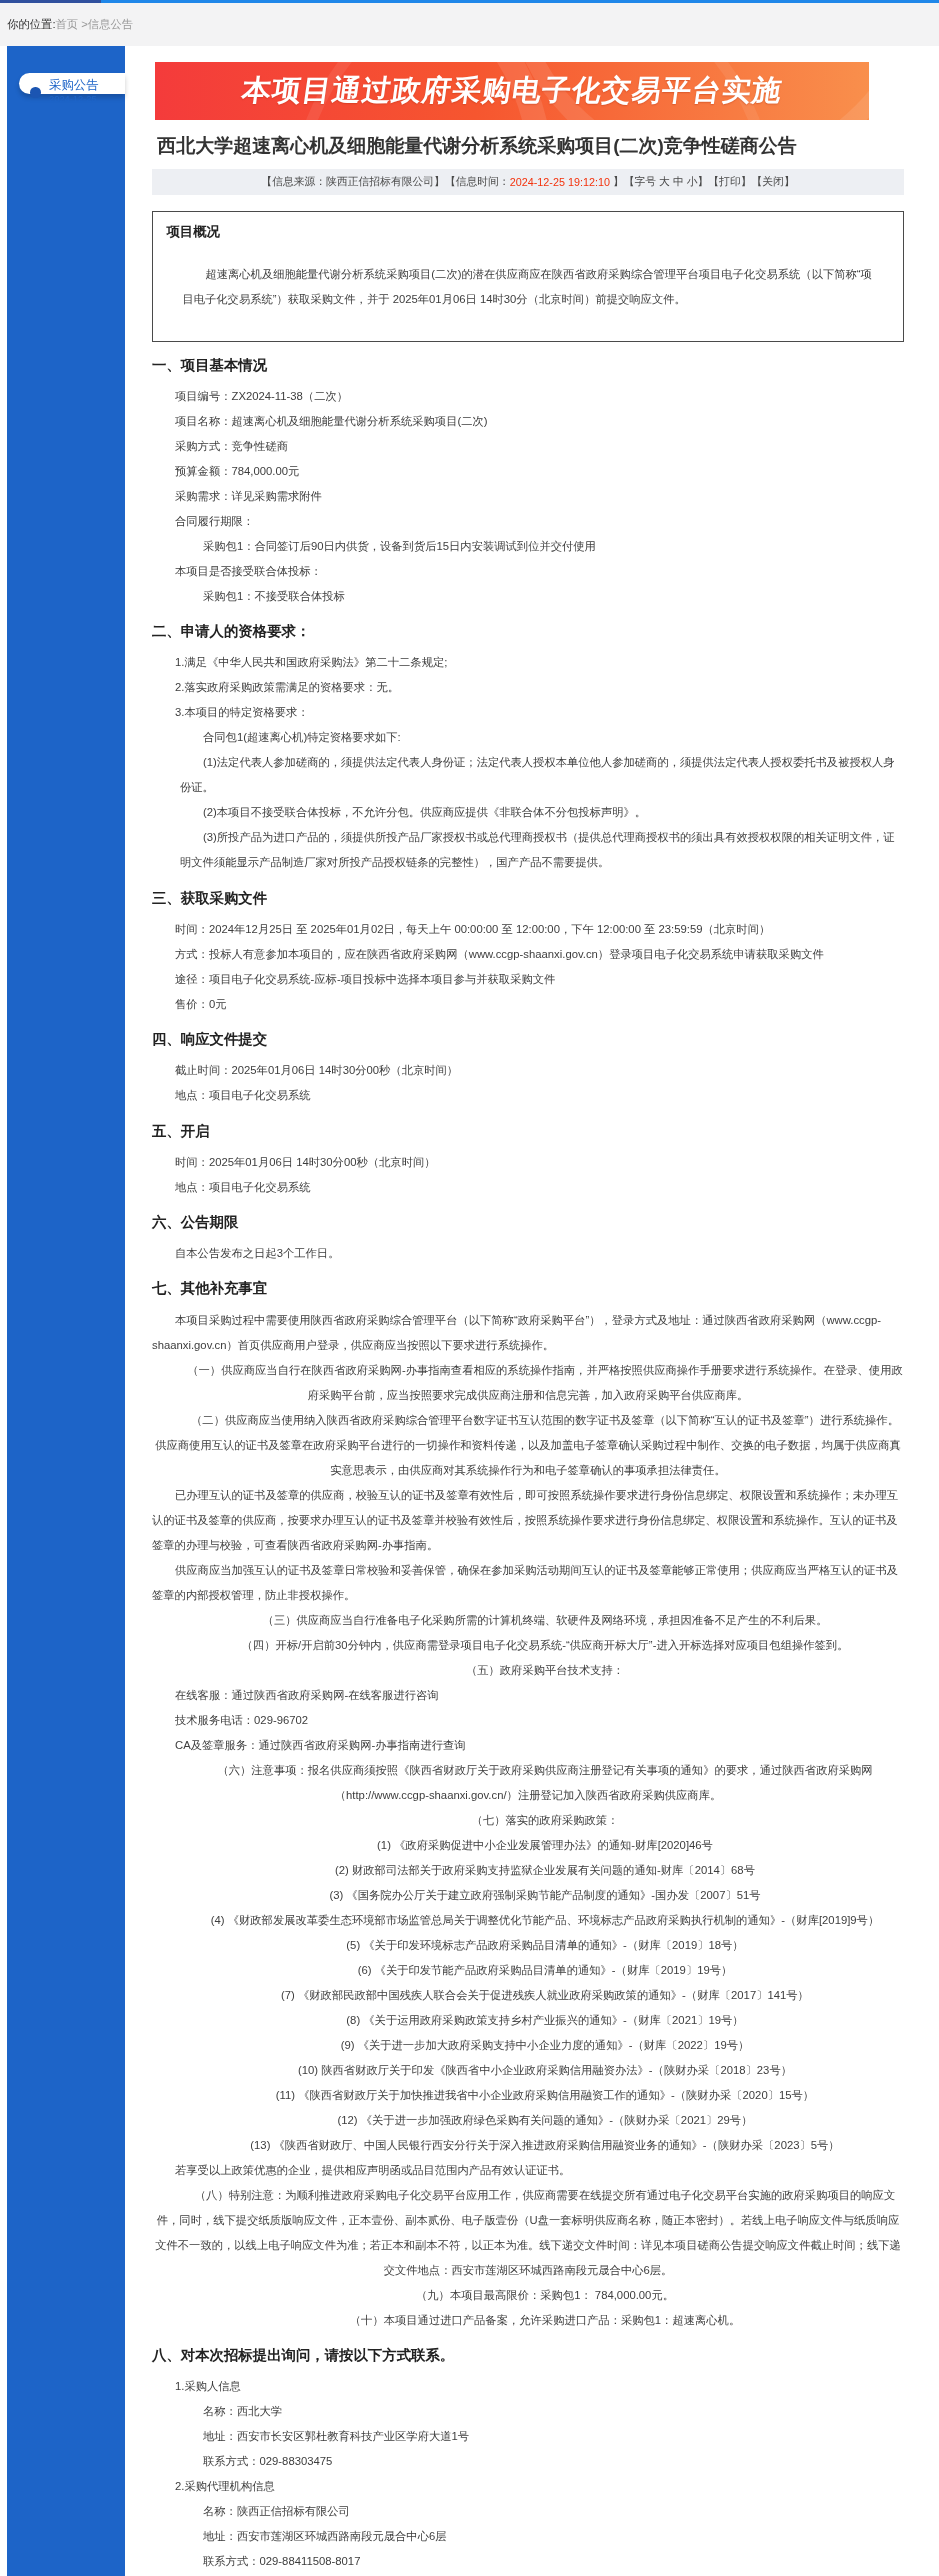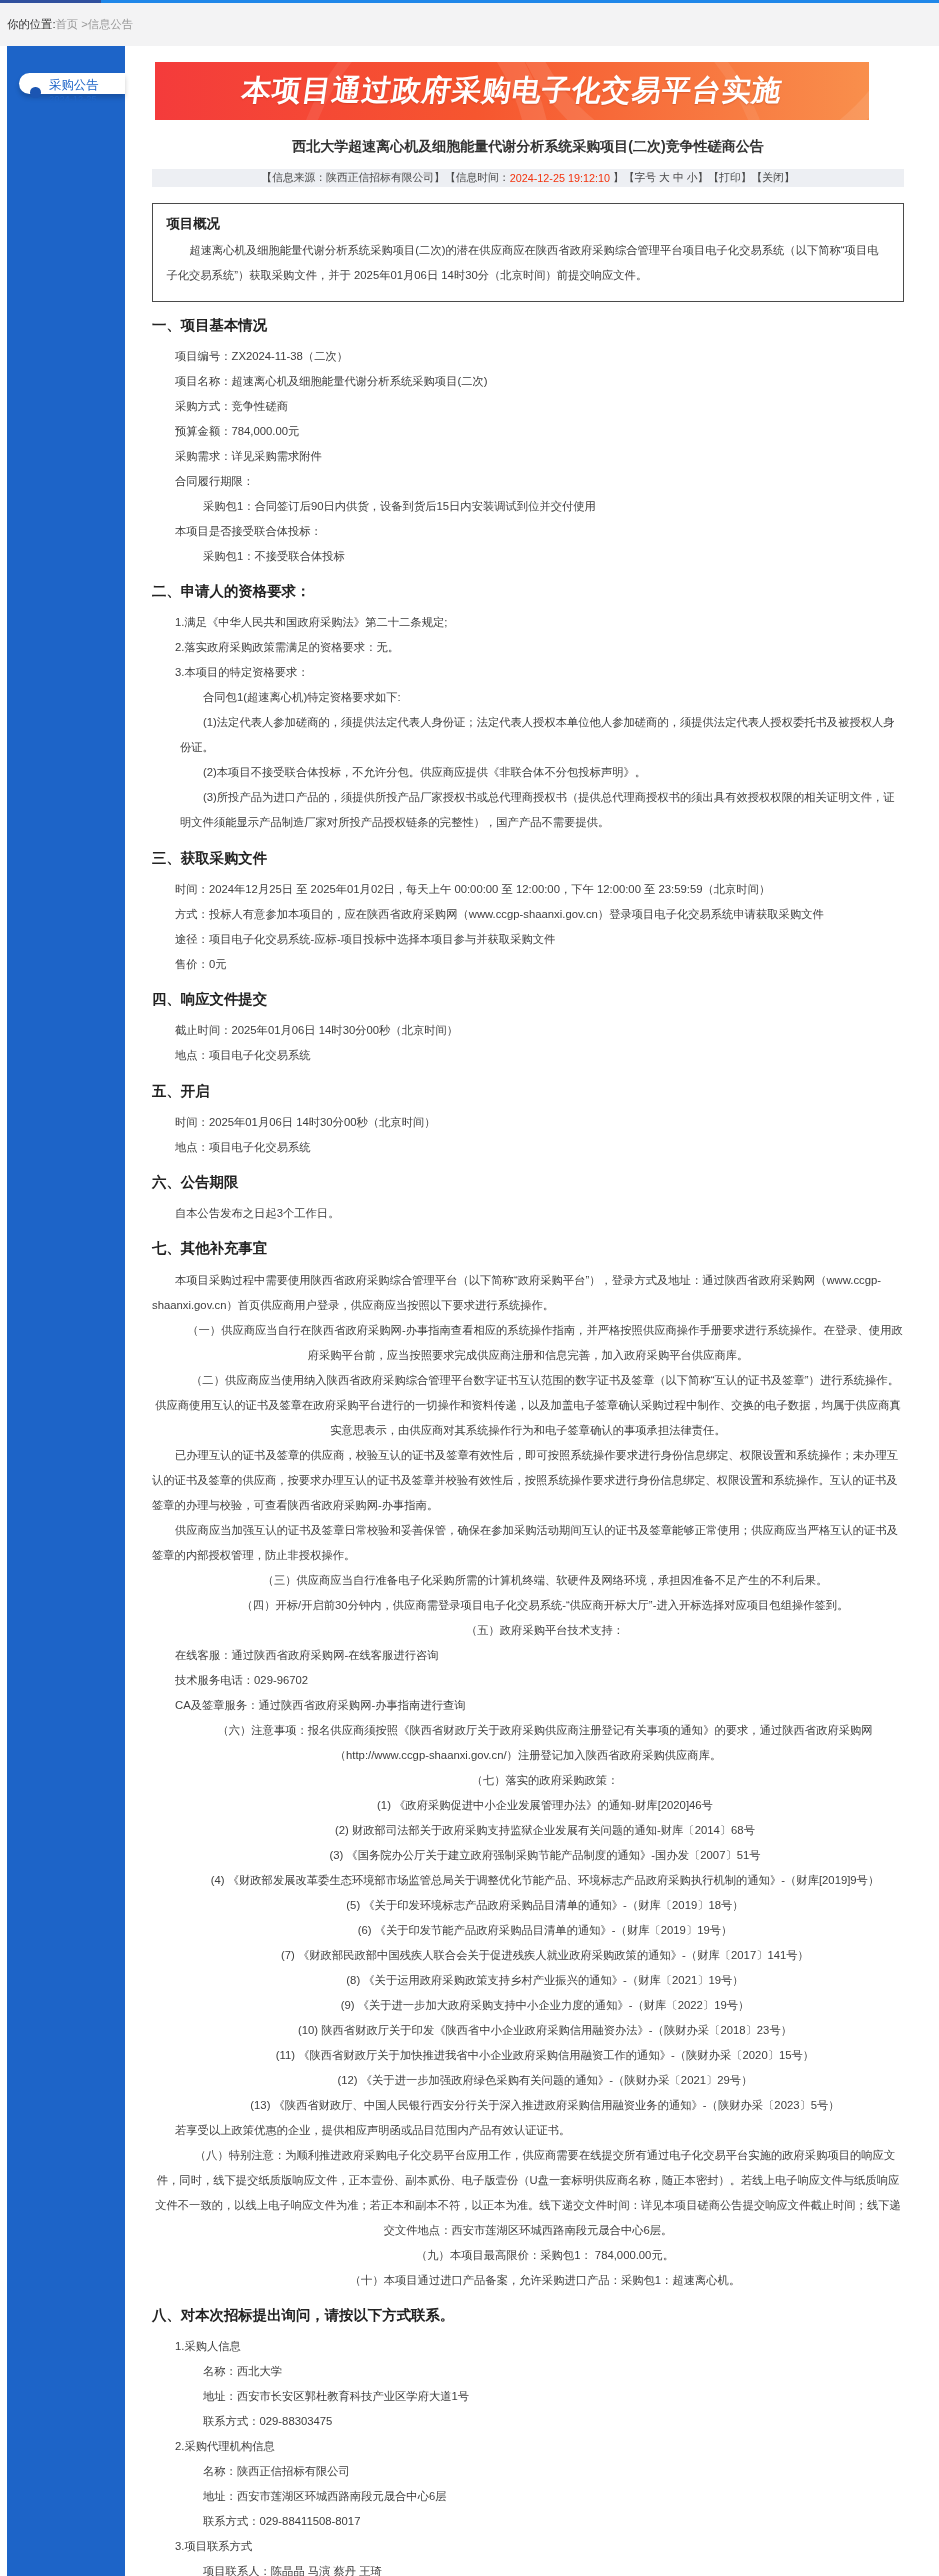--- a/index.html
+++ b/index.html
@@ -37,32 +37,32 @@
   #banner::before{content:"";position:absolute;left:-72px;bottom:-289px;width:422px;height:422px;
     border-radius:50%;border:24px solid rgba(255,255,255,0.10);}
   #banner::after{content:"";position:absolute;right:-62px;top:-309px;width:392px;height:392px;
     border-radius:50%;border:18.5px solid rgba(255,255,255,0.10);}
   #banner .ring{position:absolute;right:93px;bottom:-330px;width:464px;height:464px;border-radius:50%;
     border:11.3px solid rgba(255,255,255,0.08);}
   #banner .btxt{position:relative;z-index:2;color:#ffffff;font-size:29px;font-weight:bold;
     transform:skewX(-8deg);letter-spacing:1px;text-shadow:0 1px 1.5px rgba(170,40,10,0.35);}
 
   
-  #doc-title{margin:14.4px 5.2px 0;text-align:center;font-size:14px;font-weight:bold;color:#333333;line-height:24px;}
+  #doc-title{margin:14.4px 5.2px 0;font-size:19px;font-weight:bold;color:#333333;line-height:24px;}
 
   
-  #infobar{margin-top:11.3px;height:18px;background:#edeff3;display:flex;align-items:center;justify-content:center;
+  #infobar{margin-top:11.3px;height:26px;background:#edeff3;display:flex;align-items:center;justify-content:center;
     font-size:10.8px;color:#4a4a4a;white-space:pre;}
   #infobar .red{color:#f3320c;}
   #infobar .act{cursor:pointer;}
 
   
   #overview{margin-top:15.5px;border:0.5px solid #4a4a4a;padding:5.2px 13.4px 13.4px;}
   #overview .box-h{font-size:13.4px;font-weight:bold;color:#222222;line-height:29px;}
-  #overview p{margin:0;text-indent:23px;line-height:25px;font-size:11.3px;color:#3d3d3d;}
+  #overview p{margin:16px;text-indent:23px;line-height:25px;font-size:11.3px;color:#3d3d3d;}
 
   
   #blocks{margin-top:3.1px;}
   #blocks p{margin:0;line-height:25px;font-size:11.3px;color:#3d3d3d;}
   #blocks h2{margin:10.3px 0 6.2px;font-size:14.4px;font-weight:bold;color:#222222;line-height:25px;}
   #blocks .p2{text-indent:23px;}
   #blocks .p3{text-indent:34px;text-align:center;}
   #blocks .p45{text-indent:51px;}
   #blocks .pw{margin-left:28px;text-indent:23px;}
 </style>

